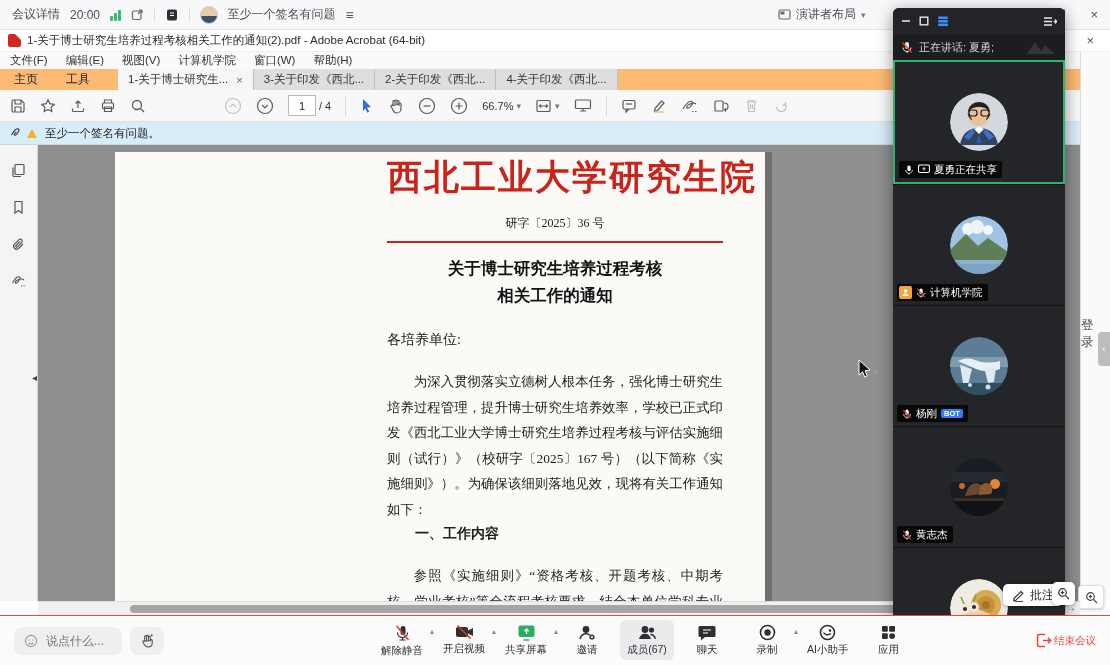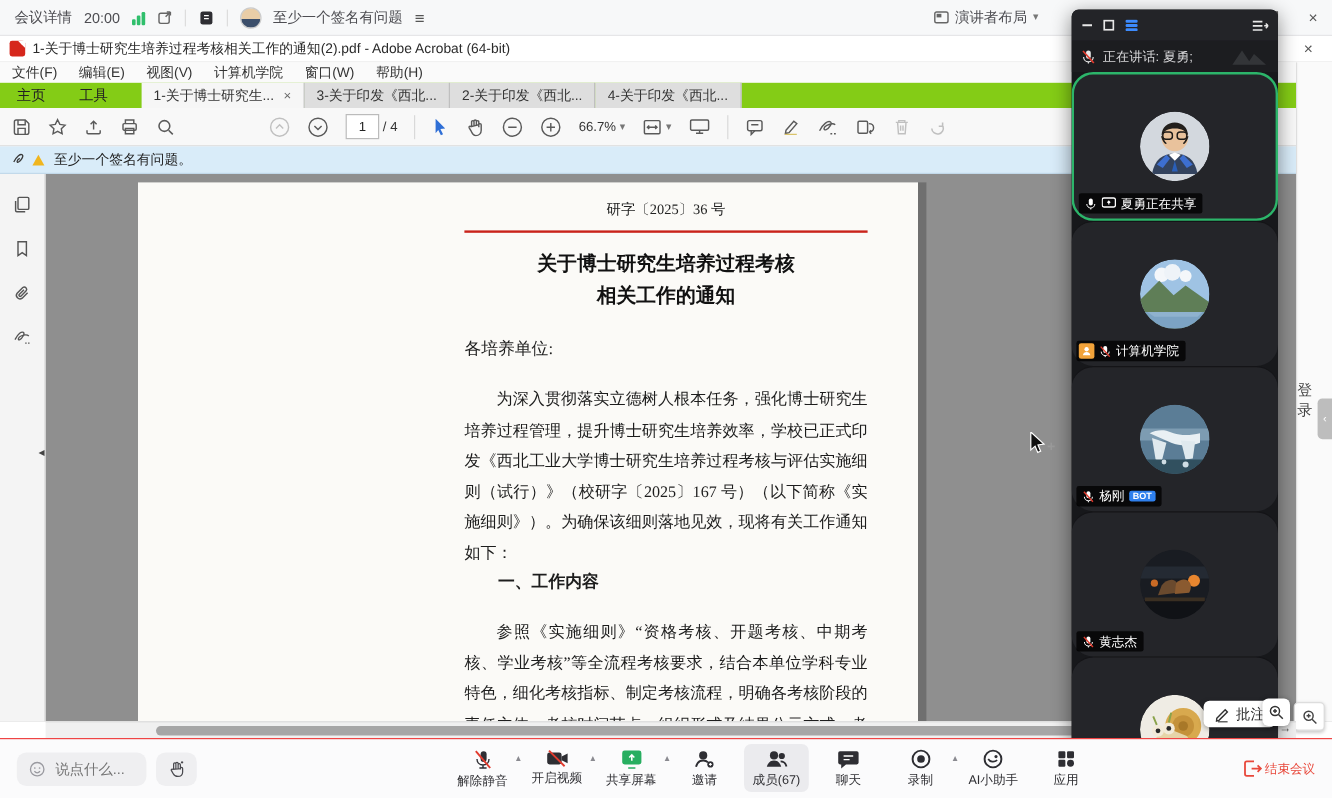--- a/index.html
+++ b/index.html
@@ -17,21 +17,21 @@
   .sigbars i{width:2.5px;background:#2fbf6c;border-radius:1px;display:block;}
   .miniavatar{width:16px;height:16px;border-radius:50%;background:linear-gradient(180deg,#e9cda7 0 55%,#3c4f6b 55%);border:1px solid #ccc;}
   .hamb{color:#555;font-size:14px;}
 
   
   .titlebar{left:0;top:30px;width:1110px;height:22px;background:#fff;display:flex;align-items:center;padding:0 8px;gap:6px;box-sizing:border-box;border-bottom:1px solid #eee;}
   .titlebar .t{font-size:11.5px;color:#2b2b2b;}
   .pdficon{width:13px;height:13px;background:#d6271c;border-radius:2px;position:relative;}
   .pdficon:after{content:"";position:absolute;right:0;top:0;border:3px solid #fff;border-left-color:transparent;border-bottom-color:transparent;}
   .menubar{left:0;top:52px;width:1110px;height:17px;background:#fafafa;display:flex;align-items:center;padding:0 10px;gap:18px;box-sizing:border-box;font-size:11.5px;color:#333;}
-  .tabbar{left:0;top:69px;width:1110px;height:21px;background:#84cc16;display:flex;align-items:flex-end;box-sizing:border-box;}
+  .tabbar{left:0;top:69px;width:1110px;height:21px;background:#fdba74;display:flex;align-items:flex-end;box-sizing:border-box;}
   .tabhome{padding:0 14px;height:21px;display:flex;align-items:center;font-size:12px;color:#222;}
   .dtab{height:21px;display:flex;align-items:center;gap:8px;padding:0 10px;background:#dedede;border-right:1px solid #bfbfbf;font-size:11.5px;color:#333;max-width:120px;white-space:nowrap;overflow:hidden;}
   .dtab.active{background:#f6f6f6;}
   .dtab .x{color:#666;font-size:11px;}
   .toolbar{left:0;top:90px;width:1110px;height:32px;background:#f8f8f8;border-bottom:1px solid #dcdcdc;display:flex;align-items:center;padding:0 10px;gap:14px;box-sizing:border-box;color:#5a5a5a;}
   .tb{display:flex;align-items:center;gap:3px;}
   .tsep{width:1px;height:20px;background:#d9d9d9;}
   .pagebox{width:22px;height:17px;border:1px solid #bbb;background:#fff;text-align:center;font-size:11px;color:#222;}
   .zoomtxt{font-size:11px;color:#333;}
   .caret{font-size:9px;color:#777;}
@@ -65,21 +65,21 @@
   .hthumb{position:absolute;left:92px;top:3px;width:905px;height:8px;background:#a6a6a6;border-radius:4px;}
   .harrow{position:absolute;right:4px;top:0px;color:#555;font-size:10px;}
 
   
   .panel{left:893px;top:8px;width:172px;height:660px;background:#17181b;border-radius:6px;box-shadow:0 4px 16px rgba(0,0,0,.45);display:flex;flex-direction:column;overflow:hidden;}
   .phead{height:26px;background:#232428;display:flex;align-items:center;padding:0 8px;gap:8px;box-sizing:border-box;}
   .phead .sp{flex:1;}
   .pspeak{height:26px;display:flex;align-items:center;gap:6px;padding:0 8px;box-sizing:border-box;color:#d6d6d8;font-size:11px;background:#1c1d20;position:relative;}
   .pwm{position:absolute;right:6px;top:4px;opacity:.18;}
   .tiles{flex:1;display:flex;flex-direction:column;}
-  .tile{position:relative;flex:1;background:#242529;border-top:1px solid #141417;display:flex;align-items:center;justify-content:center;border-radius:18px;}
+  .tile{position:relative;flex:1;background:#242529;border-top:1px solid #141417;display:flex;align-items:center;justify-content:center;}
   .tile.sharing{border:2px solid #2cb56a;}
   .pav{width:58px;height:58px;border-radius:50%;overflow:hidden;}
   .plabel{position:absolute;left:4px;bottom:4px;background:rgba(0,0,0,.78);border-radius:2px;height:17px;display:flex;align-items:center;gap:4px;padding:0 5px;color:#fff;font-size:10.5px;white-space:nowrap;}
   .hostbadge{width:13px;height:13px;background:#f2a33a;border-radius:2px;display:flex;align-items:center;justify-content:center;margin-left:-3px;}
   .botbadge{background:#2f80ed;color:#fff;font-size:7.5px;font-weight:bold;border-radius:2px;padding:1px 3px;line-height:1;}
   .pchevron{position:absolute;left:50%;transform:translateX(-50%);bottom:0;width:96px;height:15px;background:#3b3c41;border-radius:6px 6px 0 0;display:flex;align-items:center;justify-content:center;}
   .presize{position:absolute;right:2px;bottom:2px;}
 
   
   .annot{left:1003px;top:584px;height:22px;background:#fff;border-radius:5px;box-shadow:0 1px 4px rgba(0,0,0,.3);display:flex;align-items:center;gap:5px;padding:0 9px;font-size:12px;color:#2b2b2b;}
@@ -314,20 +314,21 @@
         </svg>
       <span class="warntri"></span>
     </span>
     <span>至少一个签名有问题。</span>
   </div>
 
   <div class="ab docarea"></div>
 
   <div class="ab page">
     <div class="pagecol">
+      <div class="agency">西北工业大学研究生院</div>
       <div class="docno">研字〔2025〕36 号</div>
       <div class="redline"></div>
       <div class="doctitle">
         <div>关于博士研究生培养过程考核</div>
         <div>相关工作的通知</div>
       </div>
       <div class="salute">各培养单位:</div>
       <p class="bodyp">为深入贯彻落实立德树人根本任务，强化博士研究生培养过程管理，提升博士研究生培养效率，学校已正式印发《西北工业大学博士研究生培养过程考核与评估实施细则（试行）》（校研字〔2025〕167 号）（以下简称《实施细则》）。为确保该细则落地见效，现将有关工作通知如下：</p>
       <div class="h1line">一、工作内容</div>
       <p class="bodyp">参照《实施细则》“资格考核、开题考核、中期考核、学业考核”等全流程考核要求，结合本单位学科专业特色，细化考核指标、制定考核流程，明确各考核阶段的责任主体、考核时间节点、组织形式及结果公示方式。考核对象为学历生。具体要求如下:</p>

